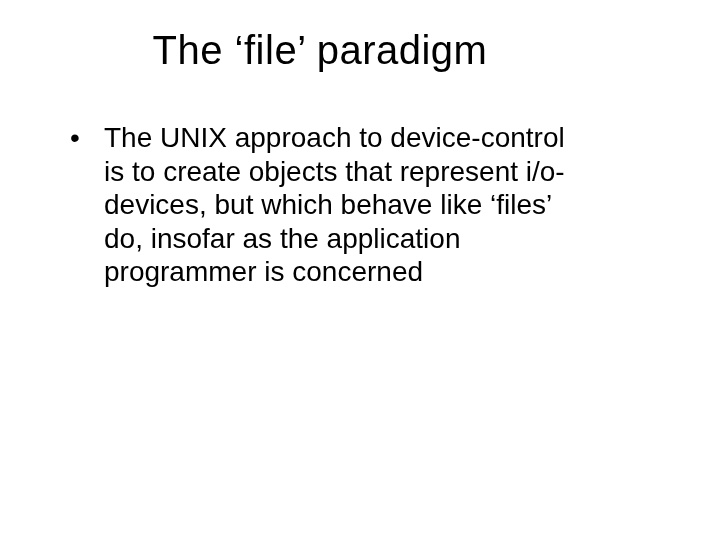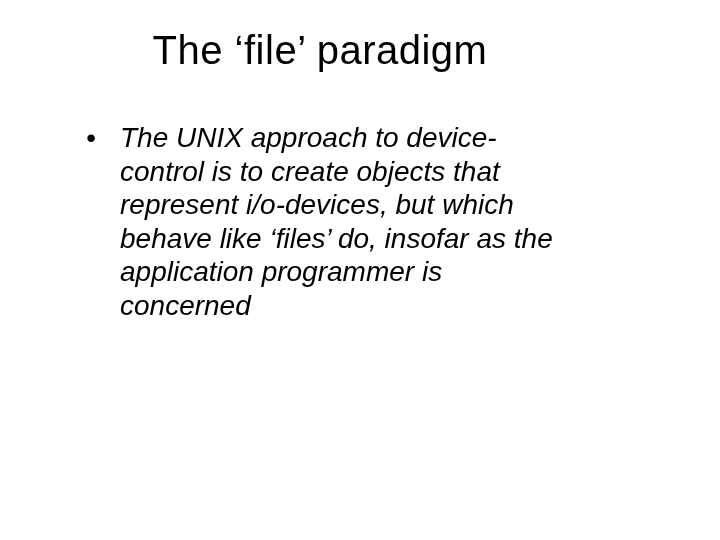--- a/index.html
+++ b/index.html
@@ -19,23 +19,22 @@
   }
   .title {
     text-align: center;
     font-size: 40px;
     font-weight: 400;
     margin: 0 0 48px 0;
     letter-spacing: 0.5px;
   }
   ul.bullets {
     list-style: none;
-    margin: 16px;
+    margin: 0;
     padding: 0 10px 0 30px;
-    font-style: italic;
   }
   ul.bullets li {
     position: relative;
     font-size: 28px;
     line-height: 1.2;
     padding-left: 34px;
     margin-bottom: 4px;
     font-weight: 400;
   }
   ul.bullets li::before {

